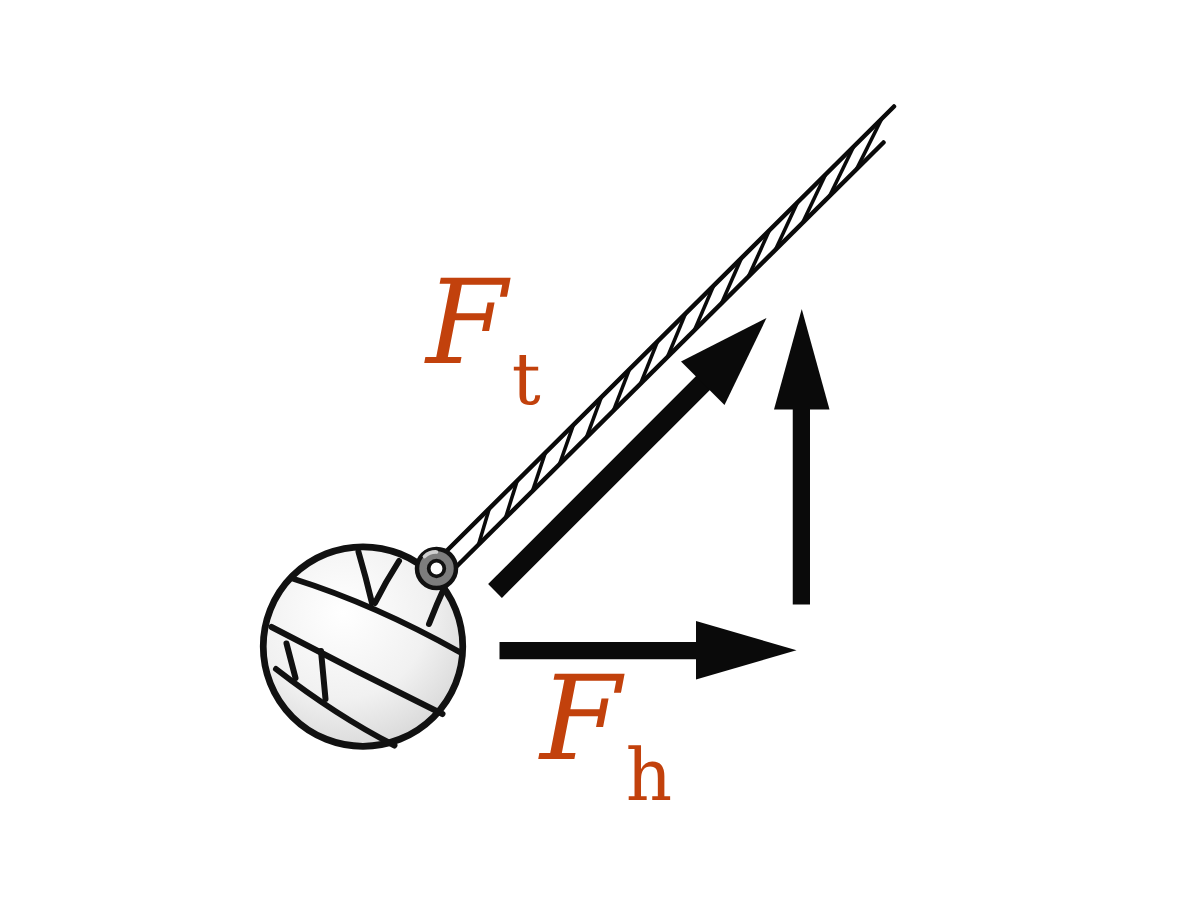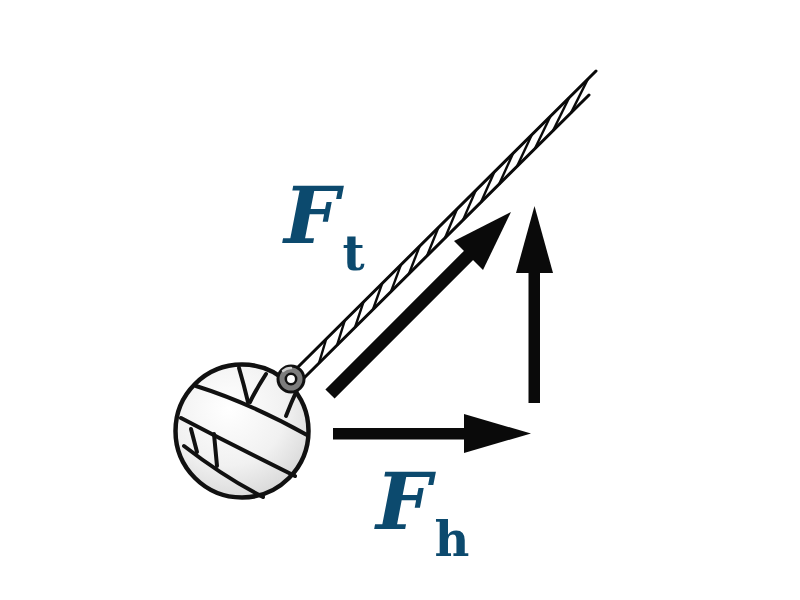--- a/index.html
+++ b/index.html
@@ -8,37 +8,37 @@
     width:800px;height:600px;
     background:#ffffff;
     overflow:hidden;
     font-family:"DejaVu Serif","Liberation Serif",serif;
   }
   .stage svg{position:absolute;left:0;top:0;}
   .force-label{
     position:absolute;
     line-height:1;
     font-family:"DejaVu Serif","Liberation Serif",serif;
-    font-weight:bold;
+    font-weight:normal;
     font-style:italic;
     font-size:78px;
-    color:#0c4a6e;
+    color:#c2410c;
     white-space:nowrap;
     user-select:none;
   }
   .force-label .sub{
     font-size:48px;
     font-style:normal;
     display:inline-block;
     transform:translateY(27px);
     margin-left:3px;
   }
   #lab-t{left:284px;top:177px;}
   #lab-v{left:548px;top:279px;}
-  #lab-h{left:360px;top:463px;margin-left:16px;}
+  #lab-h{left:360px;top:441px;}
 </style>
 </head>
 <body>
 
 <div class="stage">
 
   <svg width="800" height="600" viewBox="0 0 800 600">
     <defs>
       <radialGradient id="ballGrad" cx="40%" cy="33%" r="78%">
         <stop offset="0%" stop-color="#ffffff"></stop>

